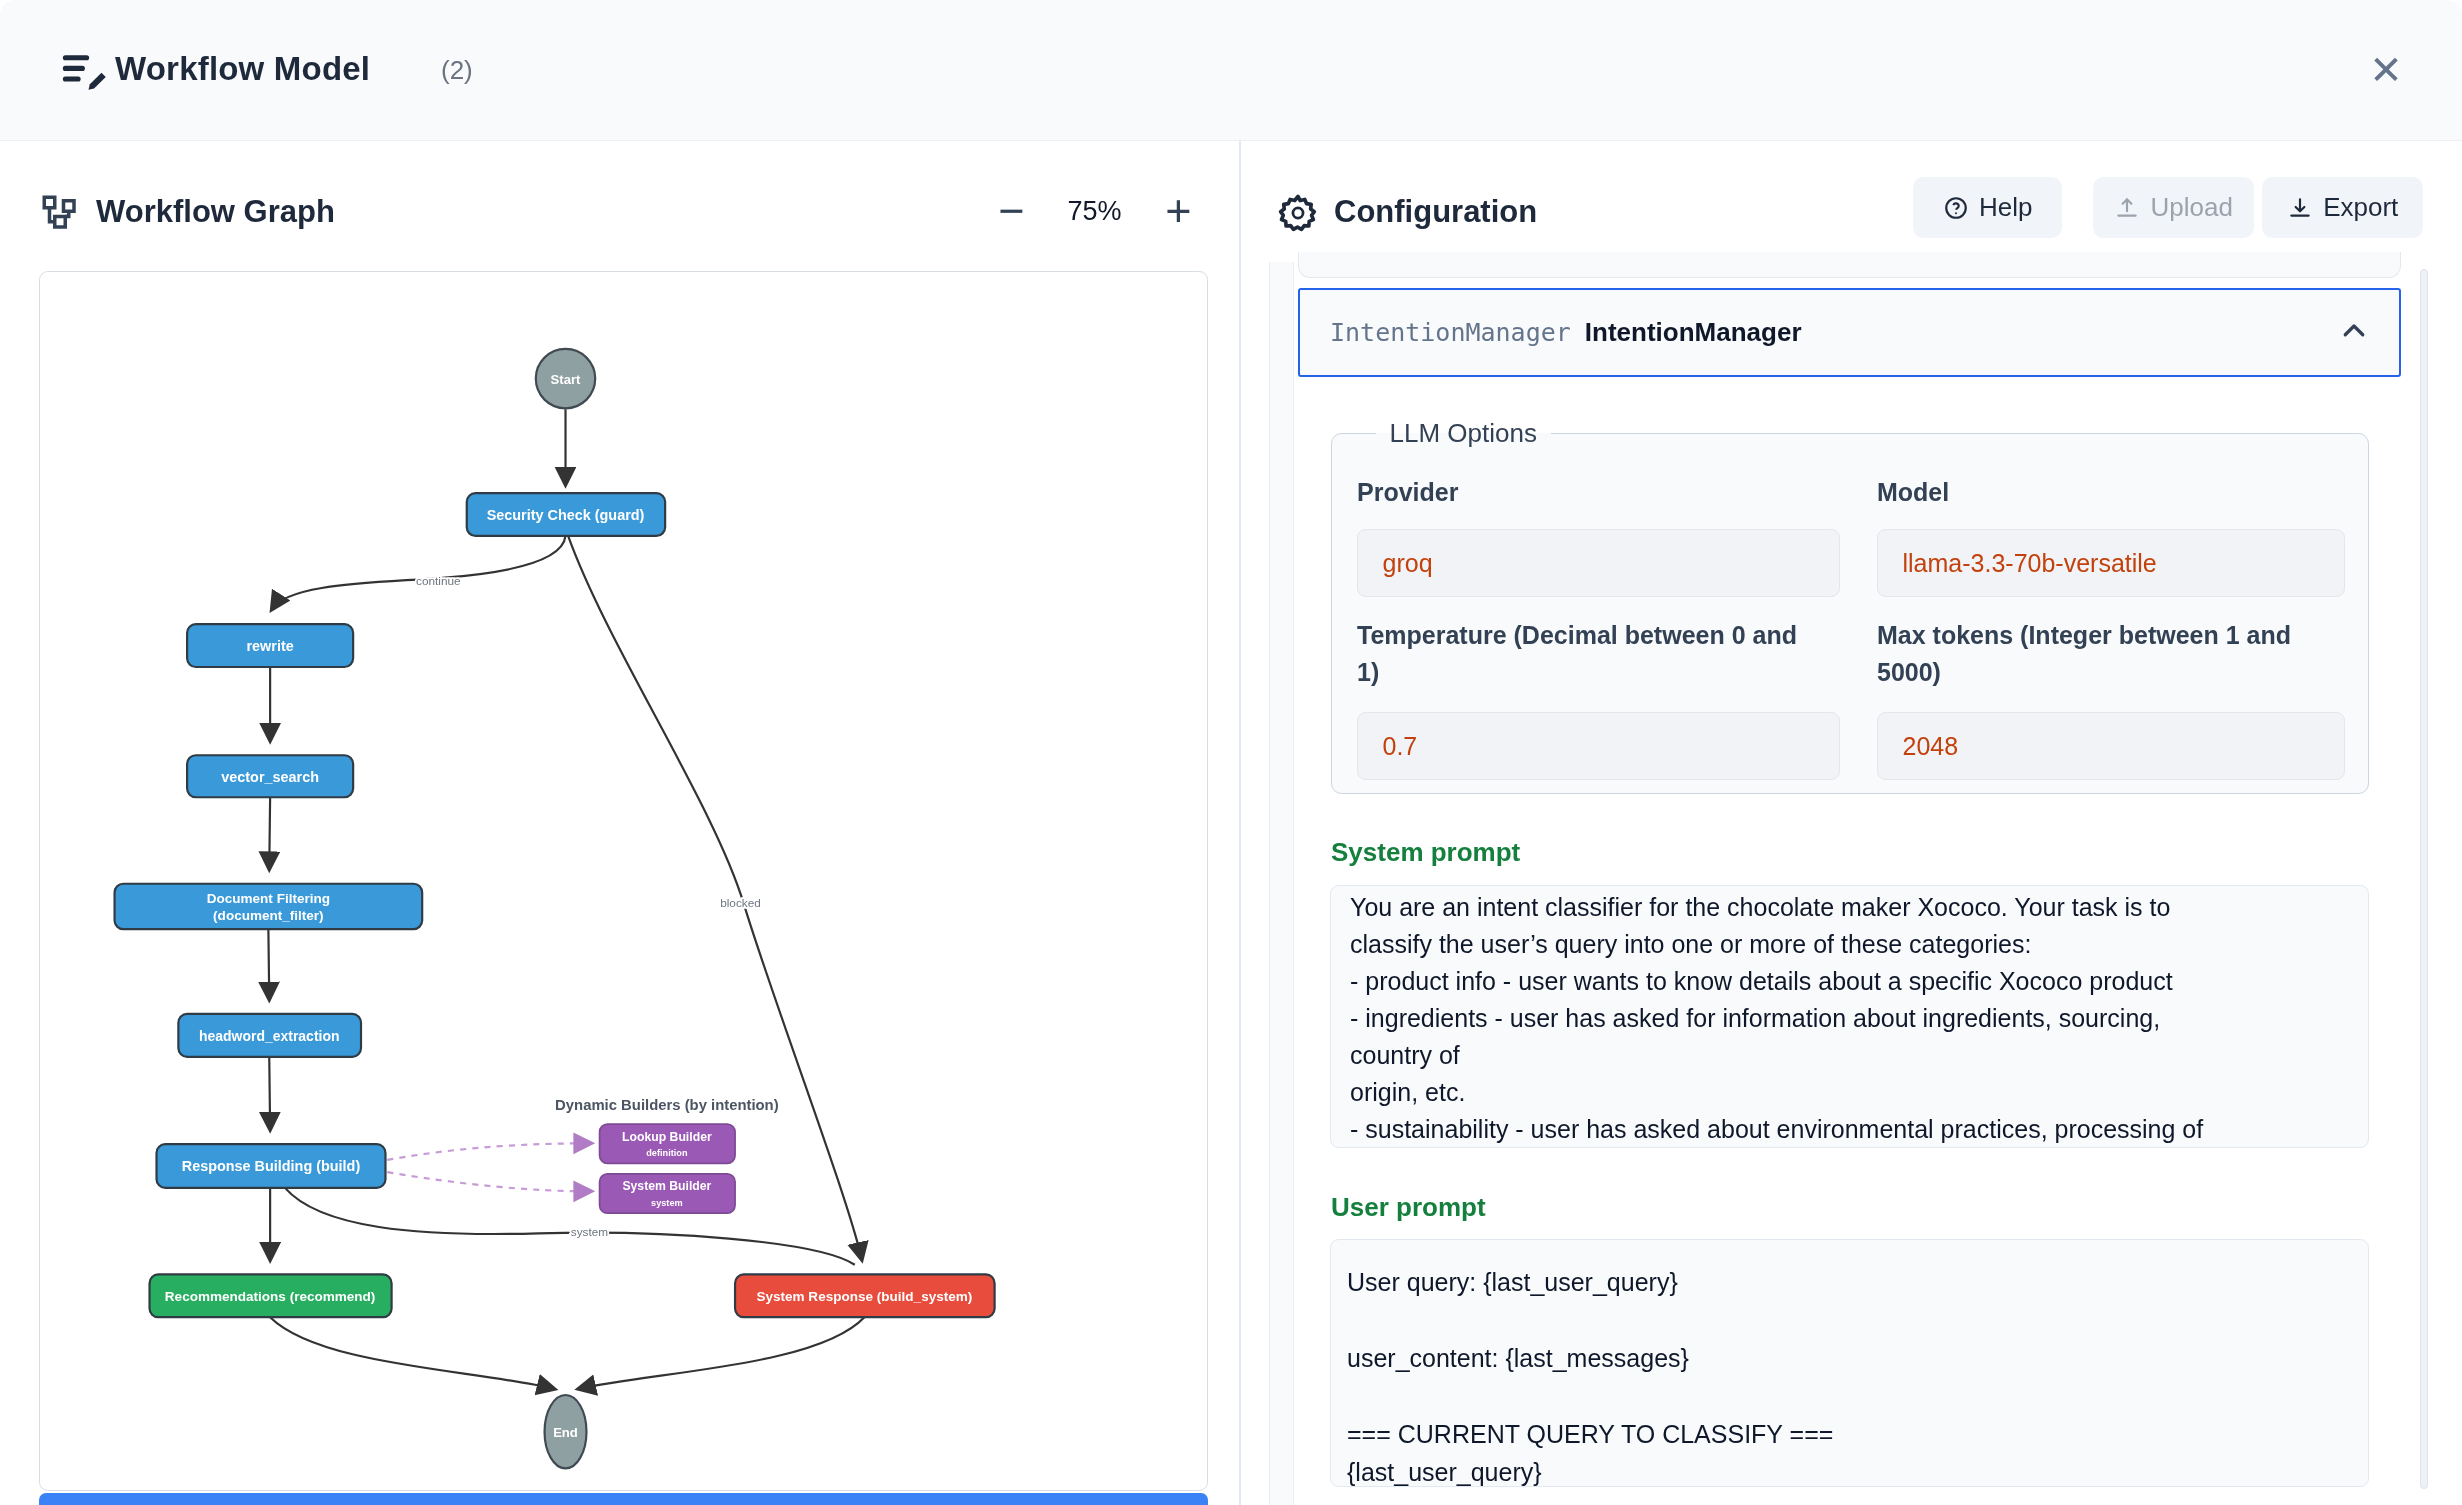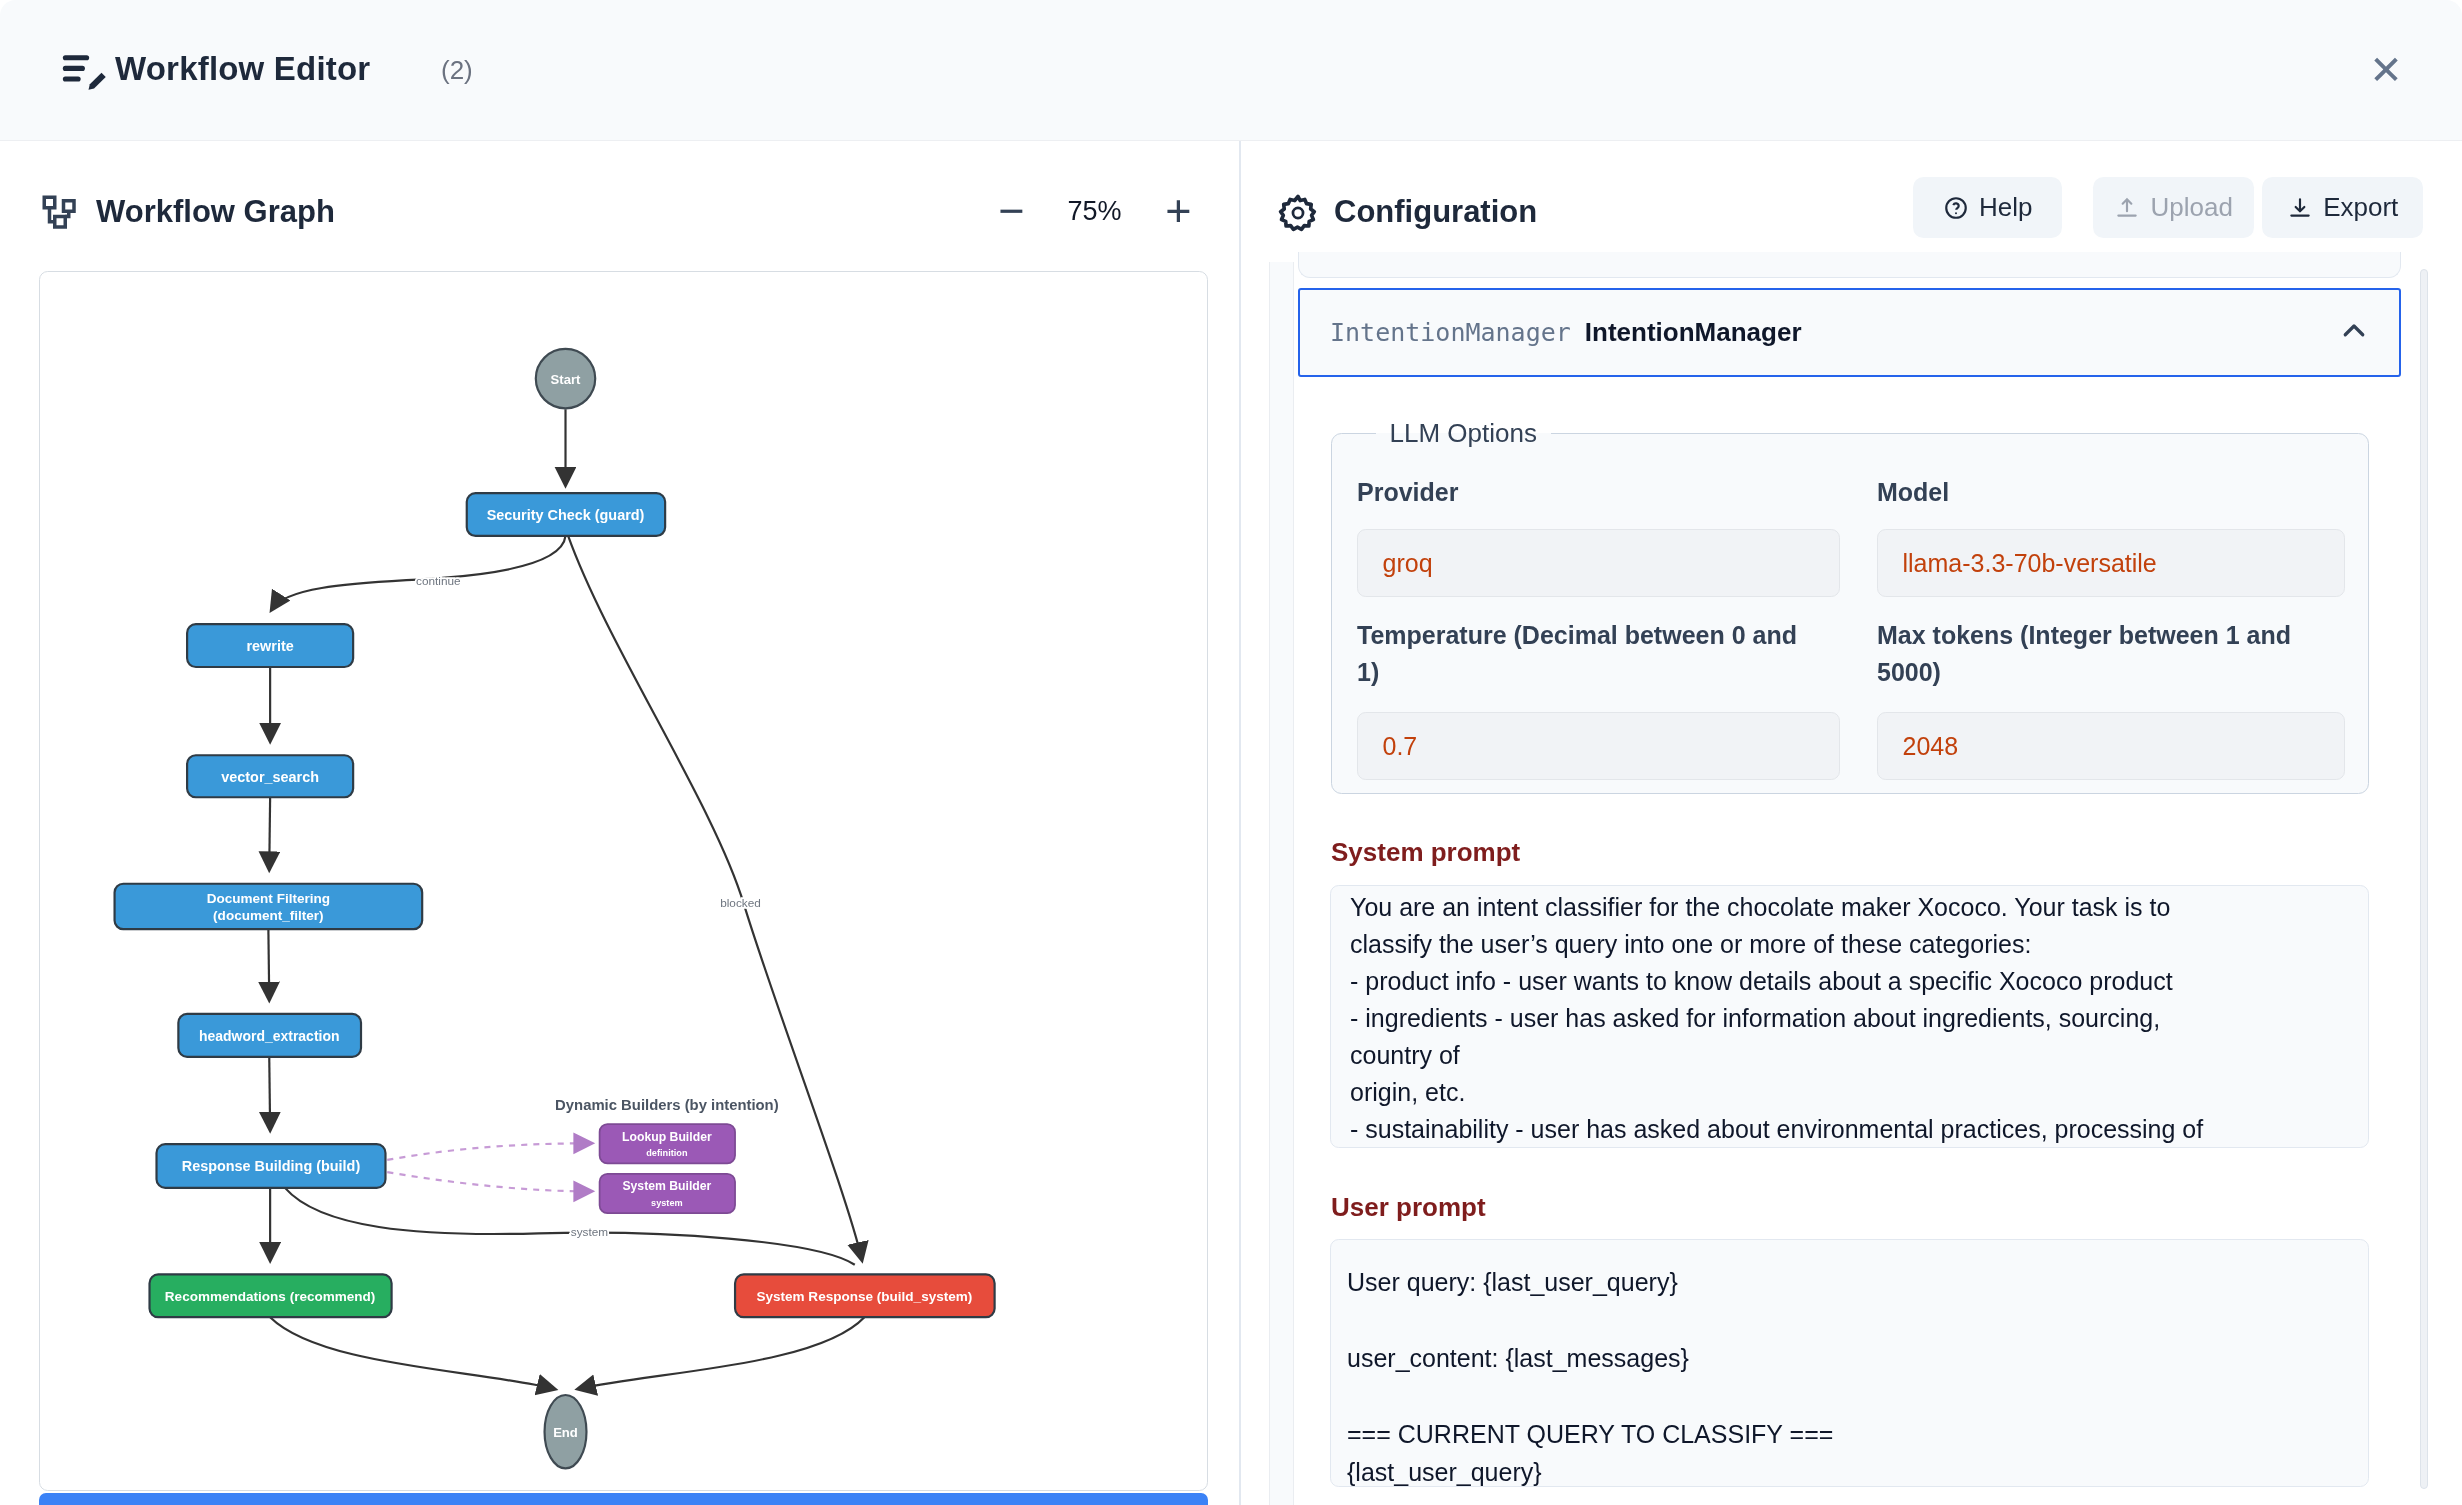--- a/index.html
+++ b/index.html
@@ -53,21 +53,21 @@
   .fld-input{position:absolute;height:68px;background:#f1f3f6;border:1.7px solid #e3e6ea;border-radius:8.7px;font-size:25px;color:#c2410c;display:flex;align-items:center;padding:0 24.5px;cursor:text;}
   .lbl-provider{left:1357px;top:474px;}
   .lbl-model{left:1877px;top:474px;}
   .inp-provider{left:1357px;top:529px;width:483px;}
   .inp-model{left:1877px;top:529px;width:468px;}
   .lbl-temp{left:1357px;top:617px;width:455px;}
   .lbl-max{left:1877px;top:617px;width:455px;}
   .inp-temp{left:1357px;top:712px;width:483px;}
   .inp-max{left:1877px;top:712px;width:468px;}
 
-  .prompt-label{position:absolute;font-size:26px;font-weight:600;color:#7f1d1d;}
+  .prompt-label{position:absolute;font-size:26px;font-weight:600;color:#15803d;}
   .lbl-sysprompt{left:1331px;top:837px;}
   .lbl-userprompt{left:1331px;top:1192px;}
   .prompt-box{position:absolute;left:1330px;width:1039px;background:#f8fafc;border:1.7px solid #e2e8f0;border-radius:8.7px;font-size:25px;color:#0f172a;white-space:pre-wrap;overflow:hidden;cursor:text;}
   .box-sysprompt{top:885px;height:263px;line-height:37px;padding:3px 19px;}
   .box-userprompt{top:1239px;height:248px;line-height:38px;padding:23px 16px;}
 
   
   .gsvg text{font-family:"Liberation Sans",sans-serif;}
   .node-label{fill:#ffffff;font-weight:600;}
   .edge-label{fill:#6f7680;font-size:13.5px;paint-order:stroke;stroke:#ffffff;stroke-width:4px;}
@@ -80,21 +80,21 @@
 
   <div class="top-header">
     <span class="hdr-icon">
       <svg width="51" height="51" viewBox="0 0 24 24" fill="none" stroke="currentColor" stroke-width="2.4" stroke-linecap="round">
         <line x1="3" y1="6" x2="13" y2="6"></line>
           <line x1="3" y1="11" x2="11" y2="11"></line>
           <line x1="3" y1="16" x2="9" y2="16"></line>
         <path d="M14.5 18.5 l5.5-5.5 2 2 -5.5 5.5 -2.6 0.6 z" fill="currentColor" stroke="none"></path>
       </svg>
     </span>
-    <span class="top-title">Workflow Editor</span>
+    <span class="top-title">Workflow Model</span>
     <span class="top-count">(2)</span>
     <button class="close-btn">✕</button>
   </div>
 
   <span class="graph-header-icon">
     <svg width="42" height="42" viewBox="0 0 24 24" fill="none" stroke="currentColor" stroke-width="2">
       <rect x="3" y="3" width="6" height="6"></rect>
         <rect x="14" y="5" width="6" height="6"></rect>
         <rect x="9" y="14" width="6" height="6"></rect>
       <path d="M6 9 v8 h3 M17 11 v3 h-2"></path>

